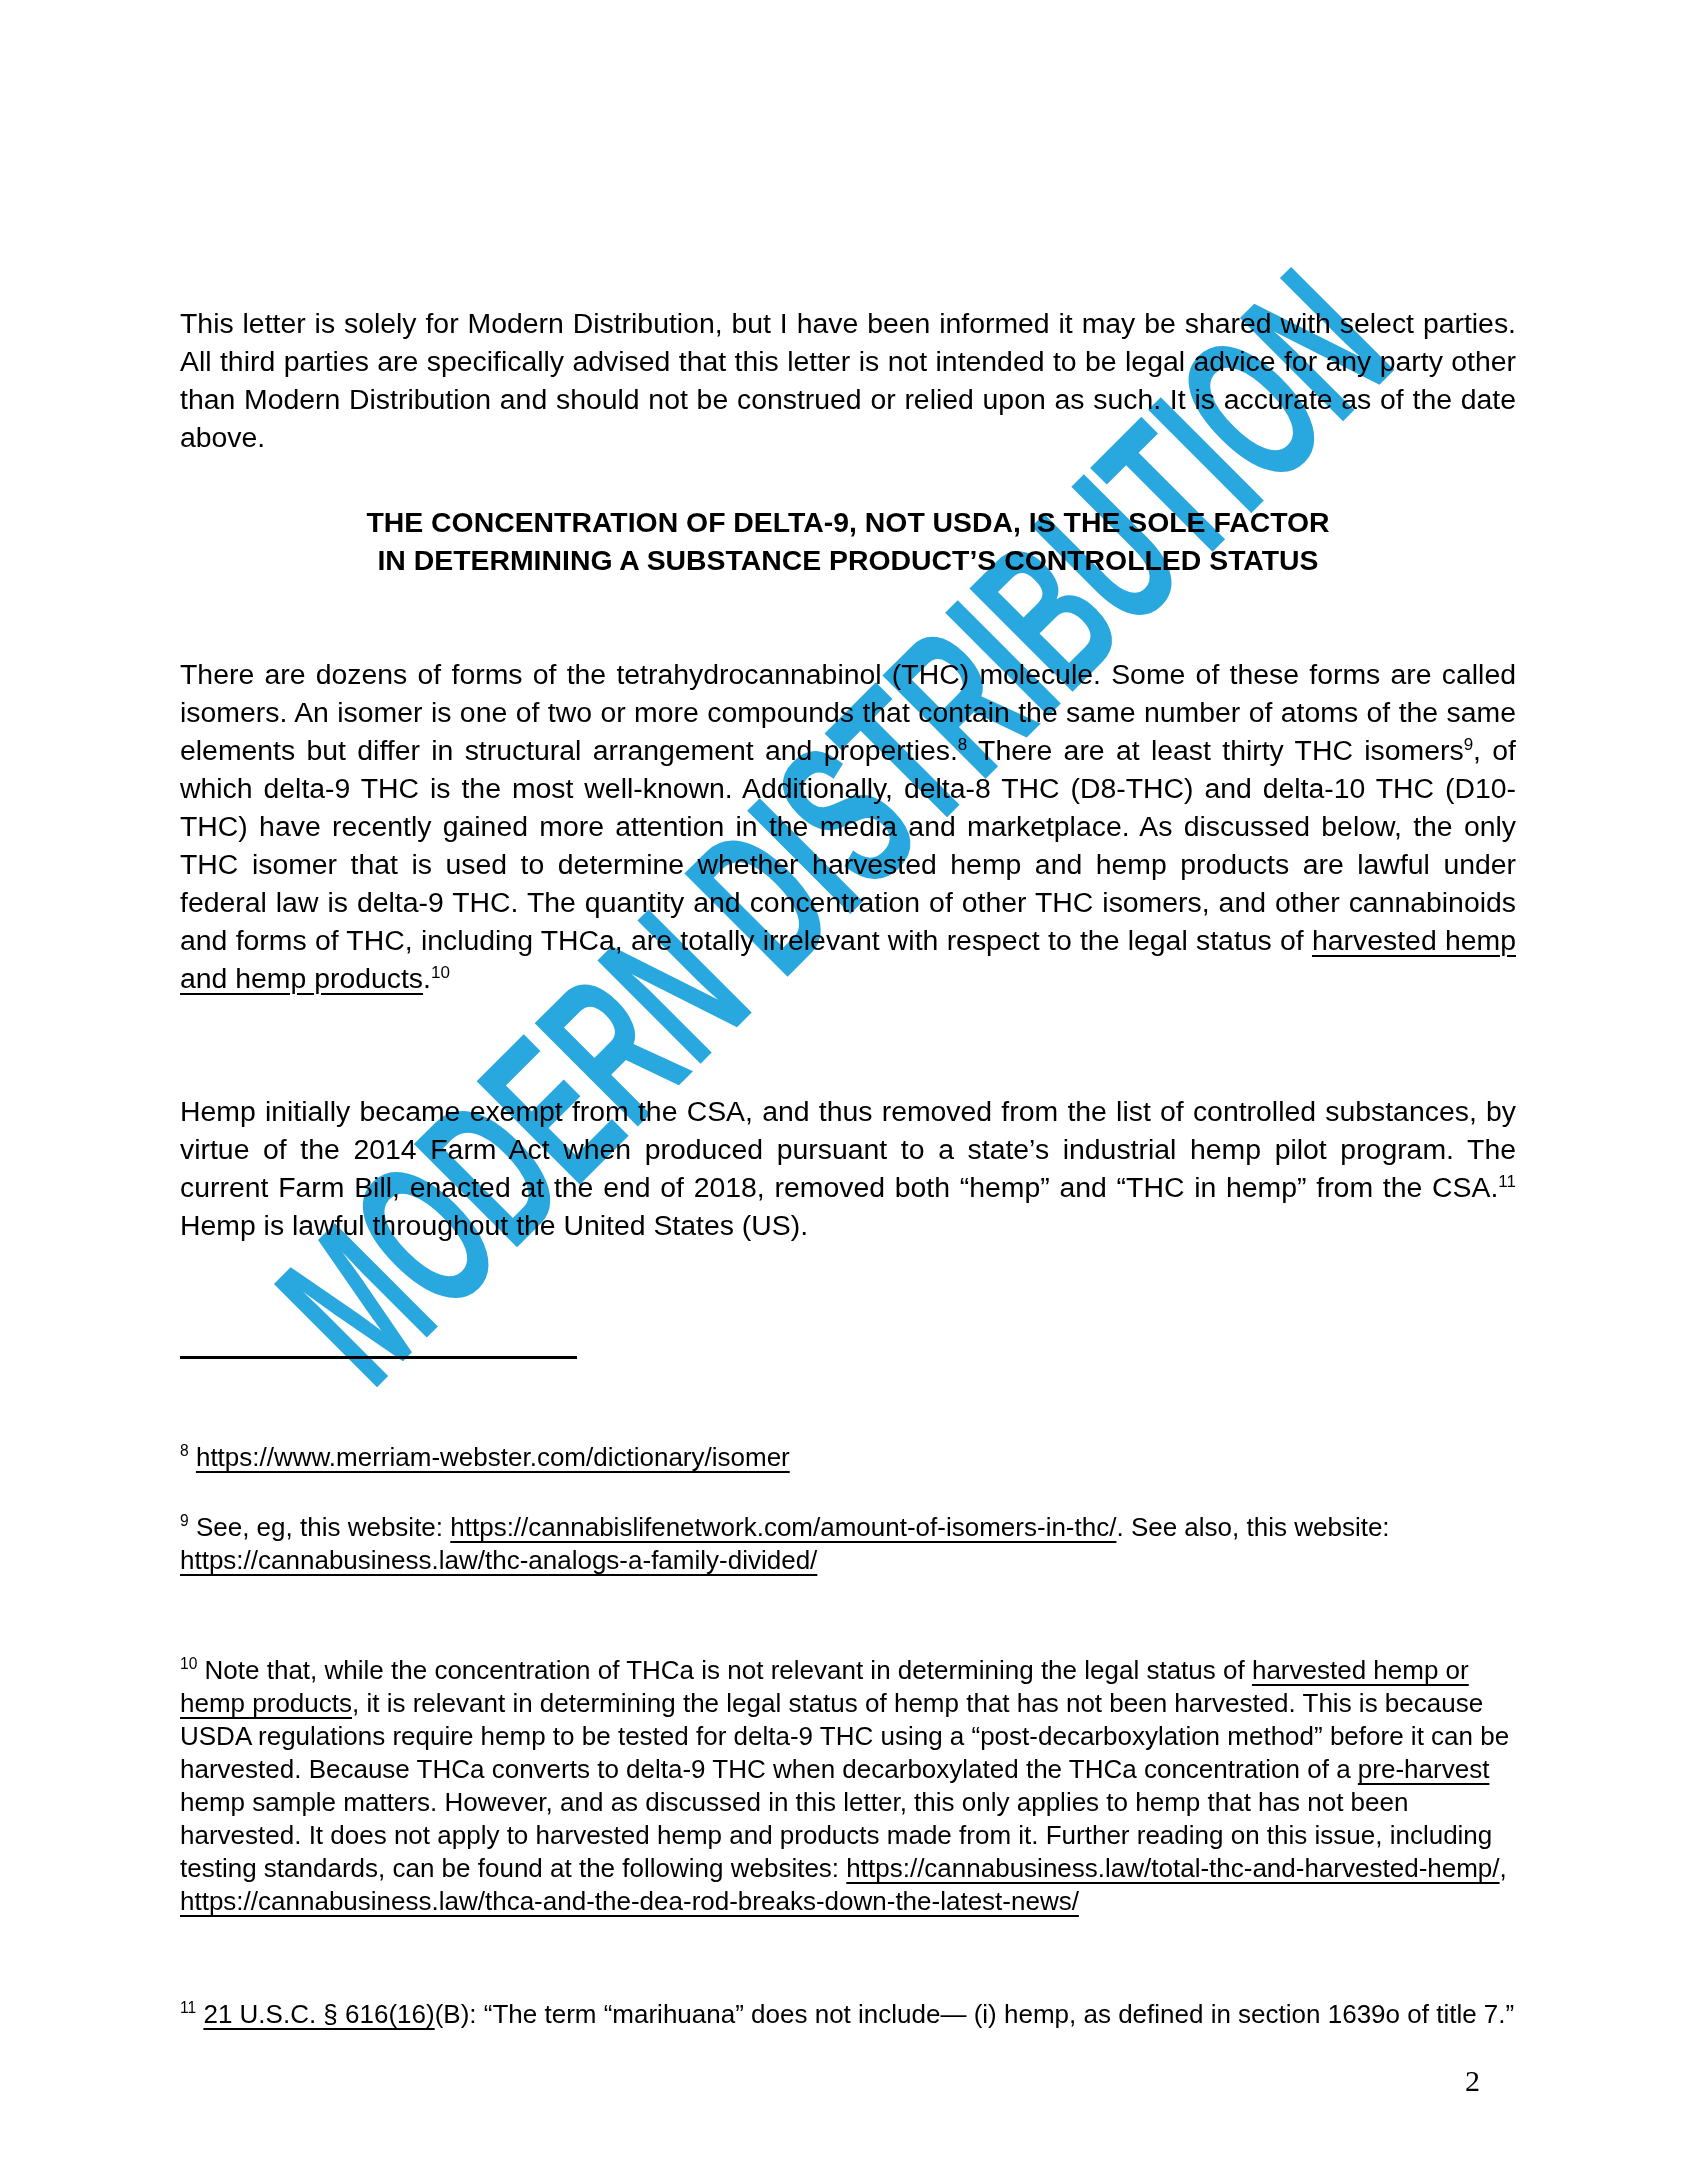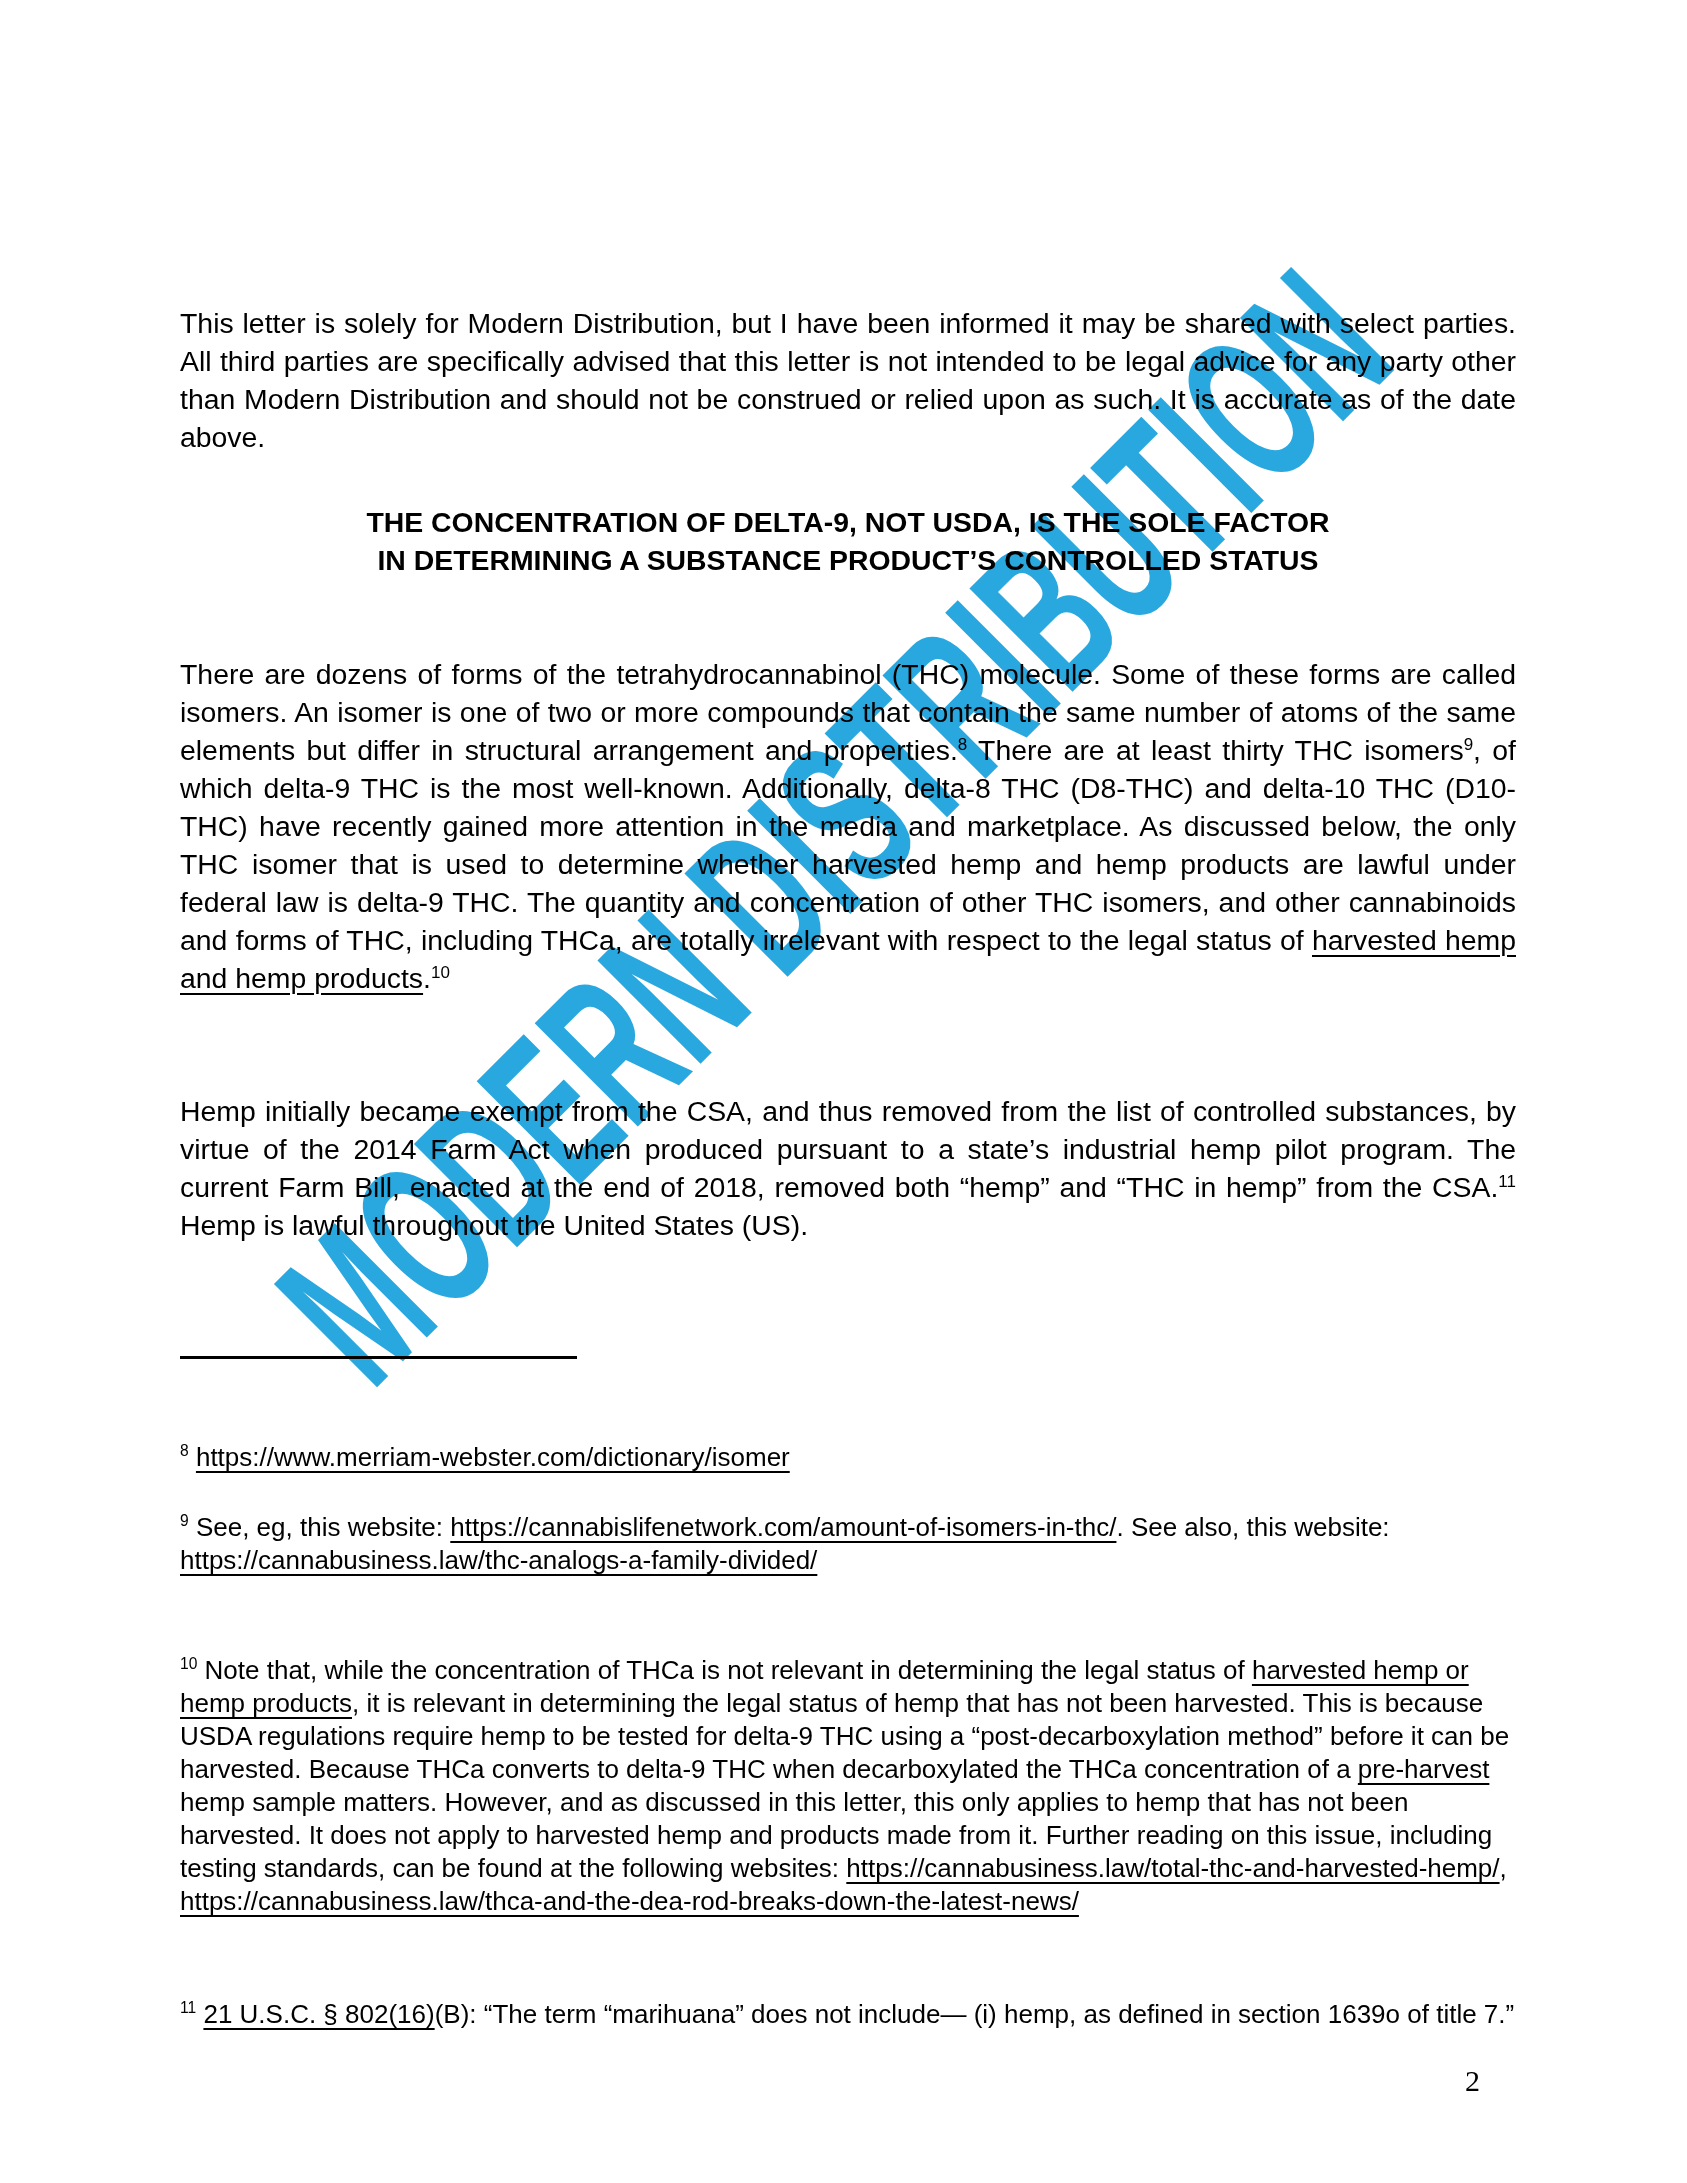--- a/index.html
+++ b/index.html
@@ -91,18 +91,18 @@
   <div class="block body-text" style="top:1092px;"><span>Hemp initially became exempt from the CSA, and thus removed from the list of controlled substances, by virtue of the 2014 Farm Act when produced pursuant to a state’s industrial hemp pilot program. The current Farm Bill, enacted at the end of 2018, removed both “hemp” and “THC in hemp” from the CSA.</span><sup>11</sup><span> Hemp is lawful throughout the United States (US).</span></div>
 
   <div id="footnote-separator"></div>
 
   <div class="block footnote" style="top:1441px;"><sup>8</sup><span> </span><span class="u">https://www.merriam-webster.com/dictionary/isomer</span></div>
 
   <div class="block footnote" style="top:1511px;"><sup>9</sup><span> See, eg, this website: </span><span class="u">https://cannabislifenetwork.com/amount-of-isomers-in-thc/</span><span>. See also, this website: </span><span class="u">https://cannabusiness.law/thc-analogs-a-family-divided/</span></div>
 
   <div class="block footnote" style="top:1654px;"><sup>10</sup><span> Note that, while the concentration of THCa is not relevant in determining the legal status of </span><span class="u">harvested hemp or hemp products</span><span>, it is relevant in determining the legal status of hemp that has not been harvested. This is because USDA regulations require hemp to be tested for delta-9 THC using a “post-decarboxylation method” before it can be harvested. Because THCa converts to delta-9 THC when decarboxylated the THCa concentration of a </span><span class="u">pre-harvest</span><span> hemp sample matters. However, and as discussed in this letter, this only applies to hemp that has not been harvested. It does not apply to harvested hemp and products made from it. Further reading on this issue, including testing standards, can be found at the following websites: </span><span class="u">https://cannabusiness.law/total-thc-and-harvested-hemp/</span><span>, </span><span class="u">https://cannabusiness.law/thca-and-the-dea-rod-breaks-down-the-latest-news/</span></div>
 
-  <div class="block footnote" style="top:1998px;"><sup>11</sup><span> </span><span class="u">21 U.S.C. § 802(16)</span><span>(B): </span><span class="i">“The term “marihuana” does not include— (i) hemp, as defined in section 1639o of title 7.”</span></div>
+  <div class="block footnote" style="top:1998px;"><sup>11</sup><span> </span><span class="u">21 U.S.C. § 616(16)</span><span>(B): </span><span class="i">“The term “marihuana” does not include— (i) hemp, as defined in section 1639o of title 7.”</span></div>
 
   <div id="page-number">2</div>
 
 </div>
 
 
 </body></html>

